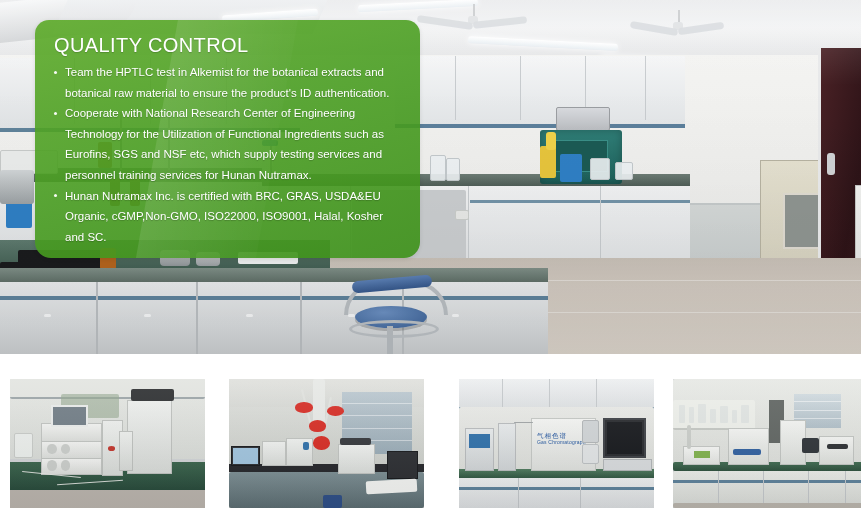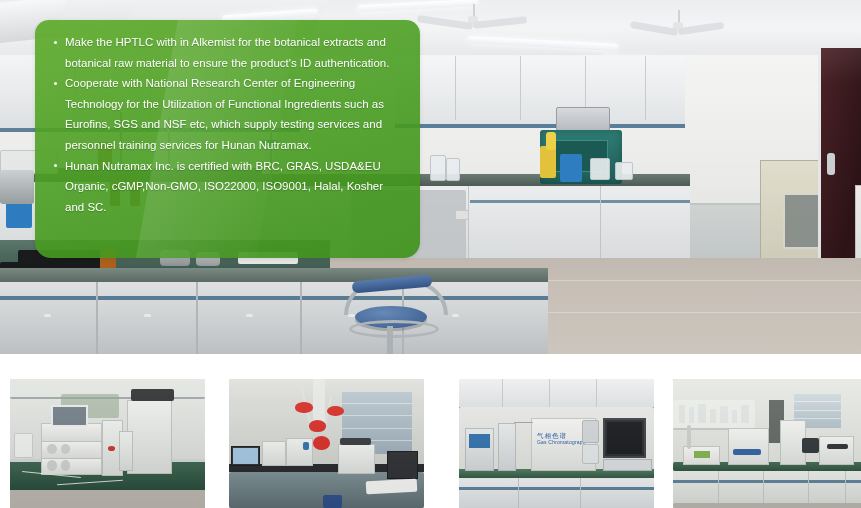--- a/index.html
+++ b/index.html
@@ -320,22 +320,23 @@
       <div class="stool-seat"></div>
       <div class="stool-ring"></div>
       <div class="stool-post"></div>
 
       <div class="hero-grade"></div>
     </div>
 
     <div class="green-card">
       <div class="gc-sheen"></div>
       <div class="gc-inner">
+        <div class="qc-title">QUALITY CONTROL</div>
         <ul class="qc-list">
-          <li>Make the HPTLC with in Alkemist for the botanical extracts and botanical raw material to ensure the product's ID authentication.</li>
+          <li>Team the HPTLC test in Alkemist for the botanical extracts and botanical raw material to ensure the product's ID authentication.</li>
           <li>Cooperate with National Research Center of Engineering Technology for the Utilization of Functional Ingredients such as Eurofins, SGS and NSF etc, which supply testing services and personnel training services for Hunan Nutramax.</li>
           <li>Hunan Nutramax Inc. is certified with BRC, GRAS, USDA&amp;EU Organic, cGMP,Non-GMO, ISO22000, ISO9001, Halal, Kosher and SC.</li>
         </ul>
       </div>
     </div>
   </div>
 
   <div class="thumbs">
 
     <div class="thumb t1">

